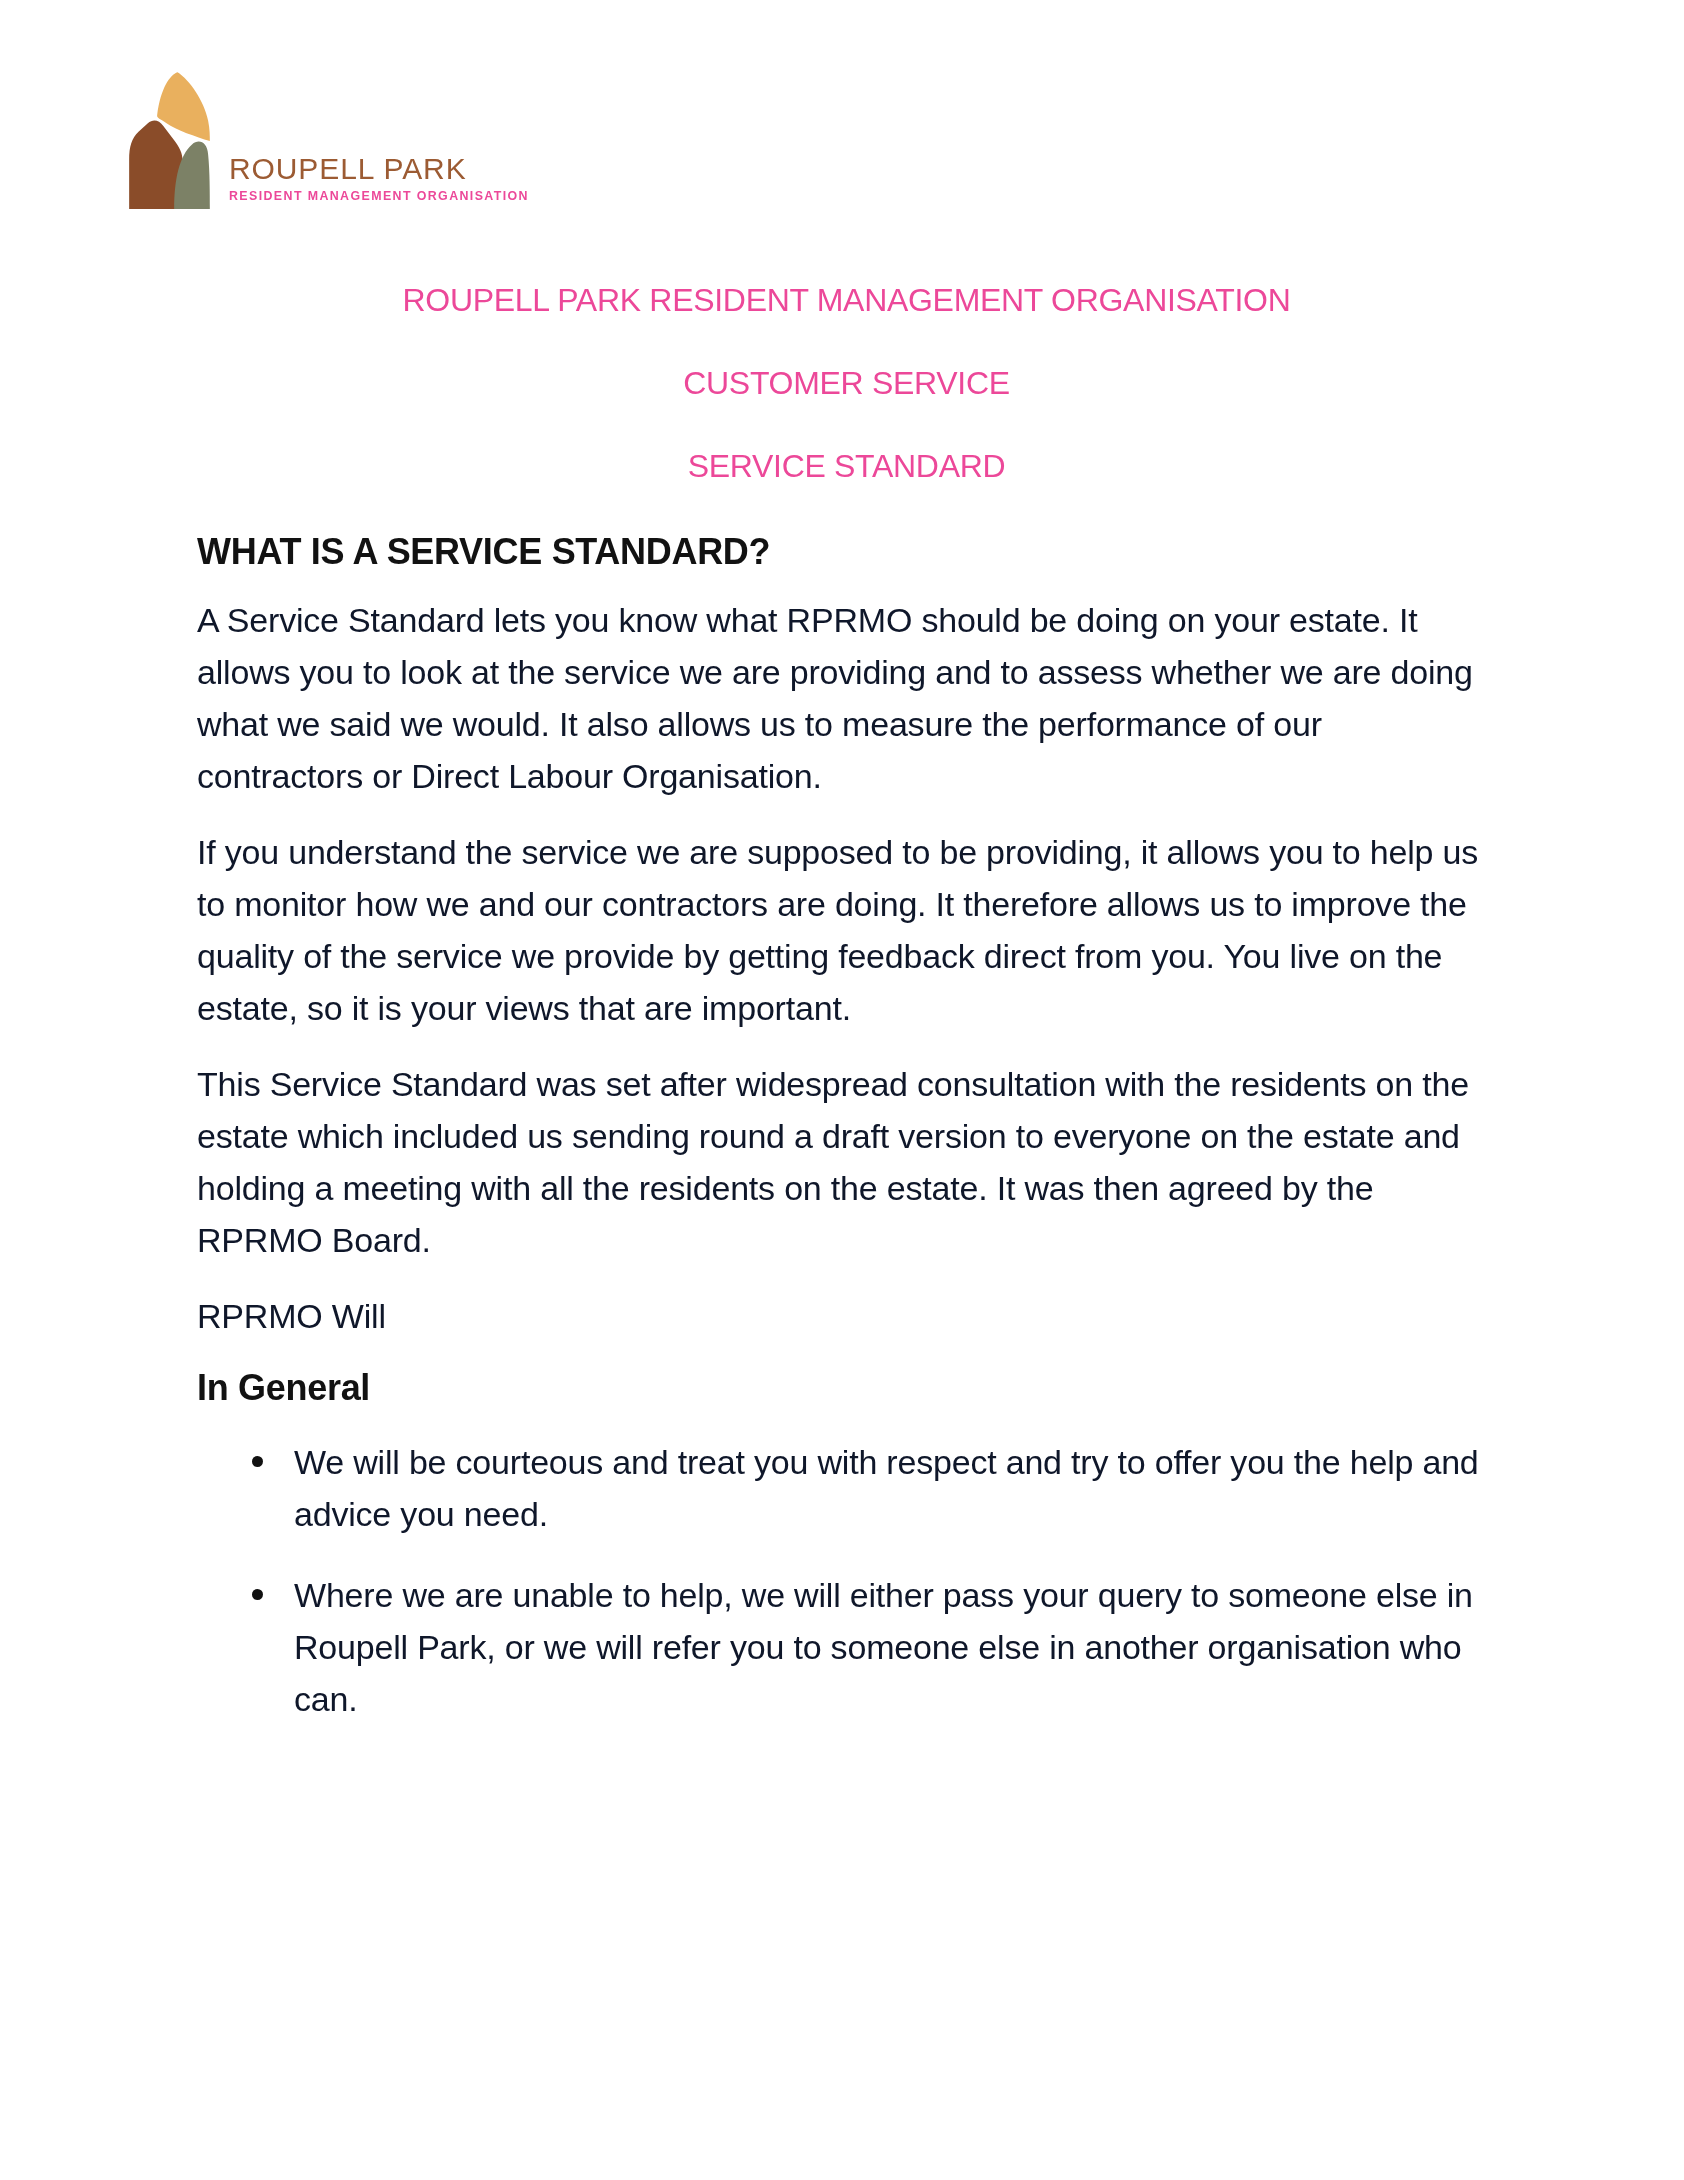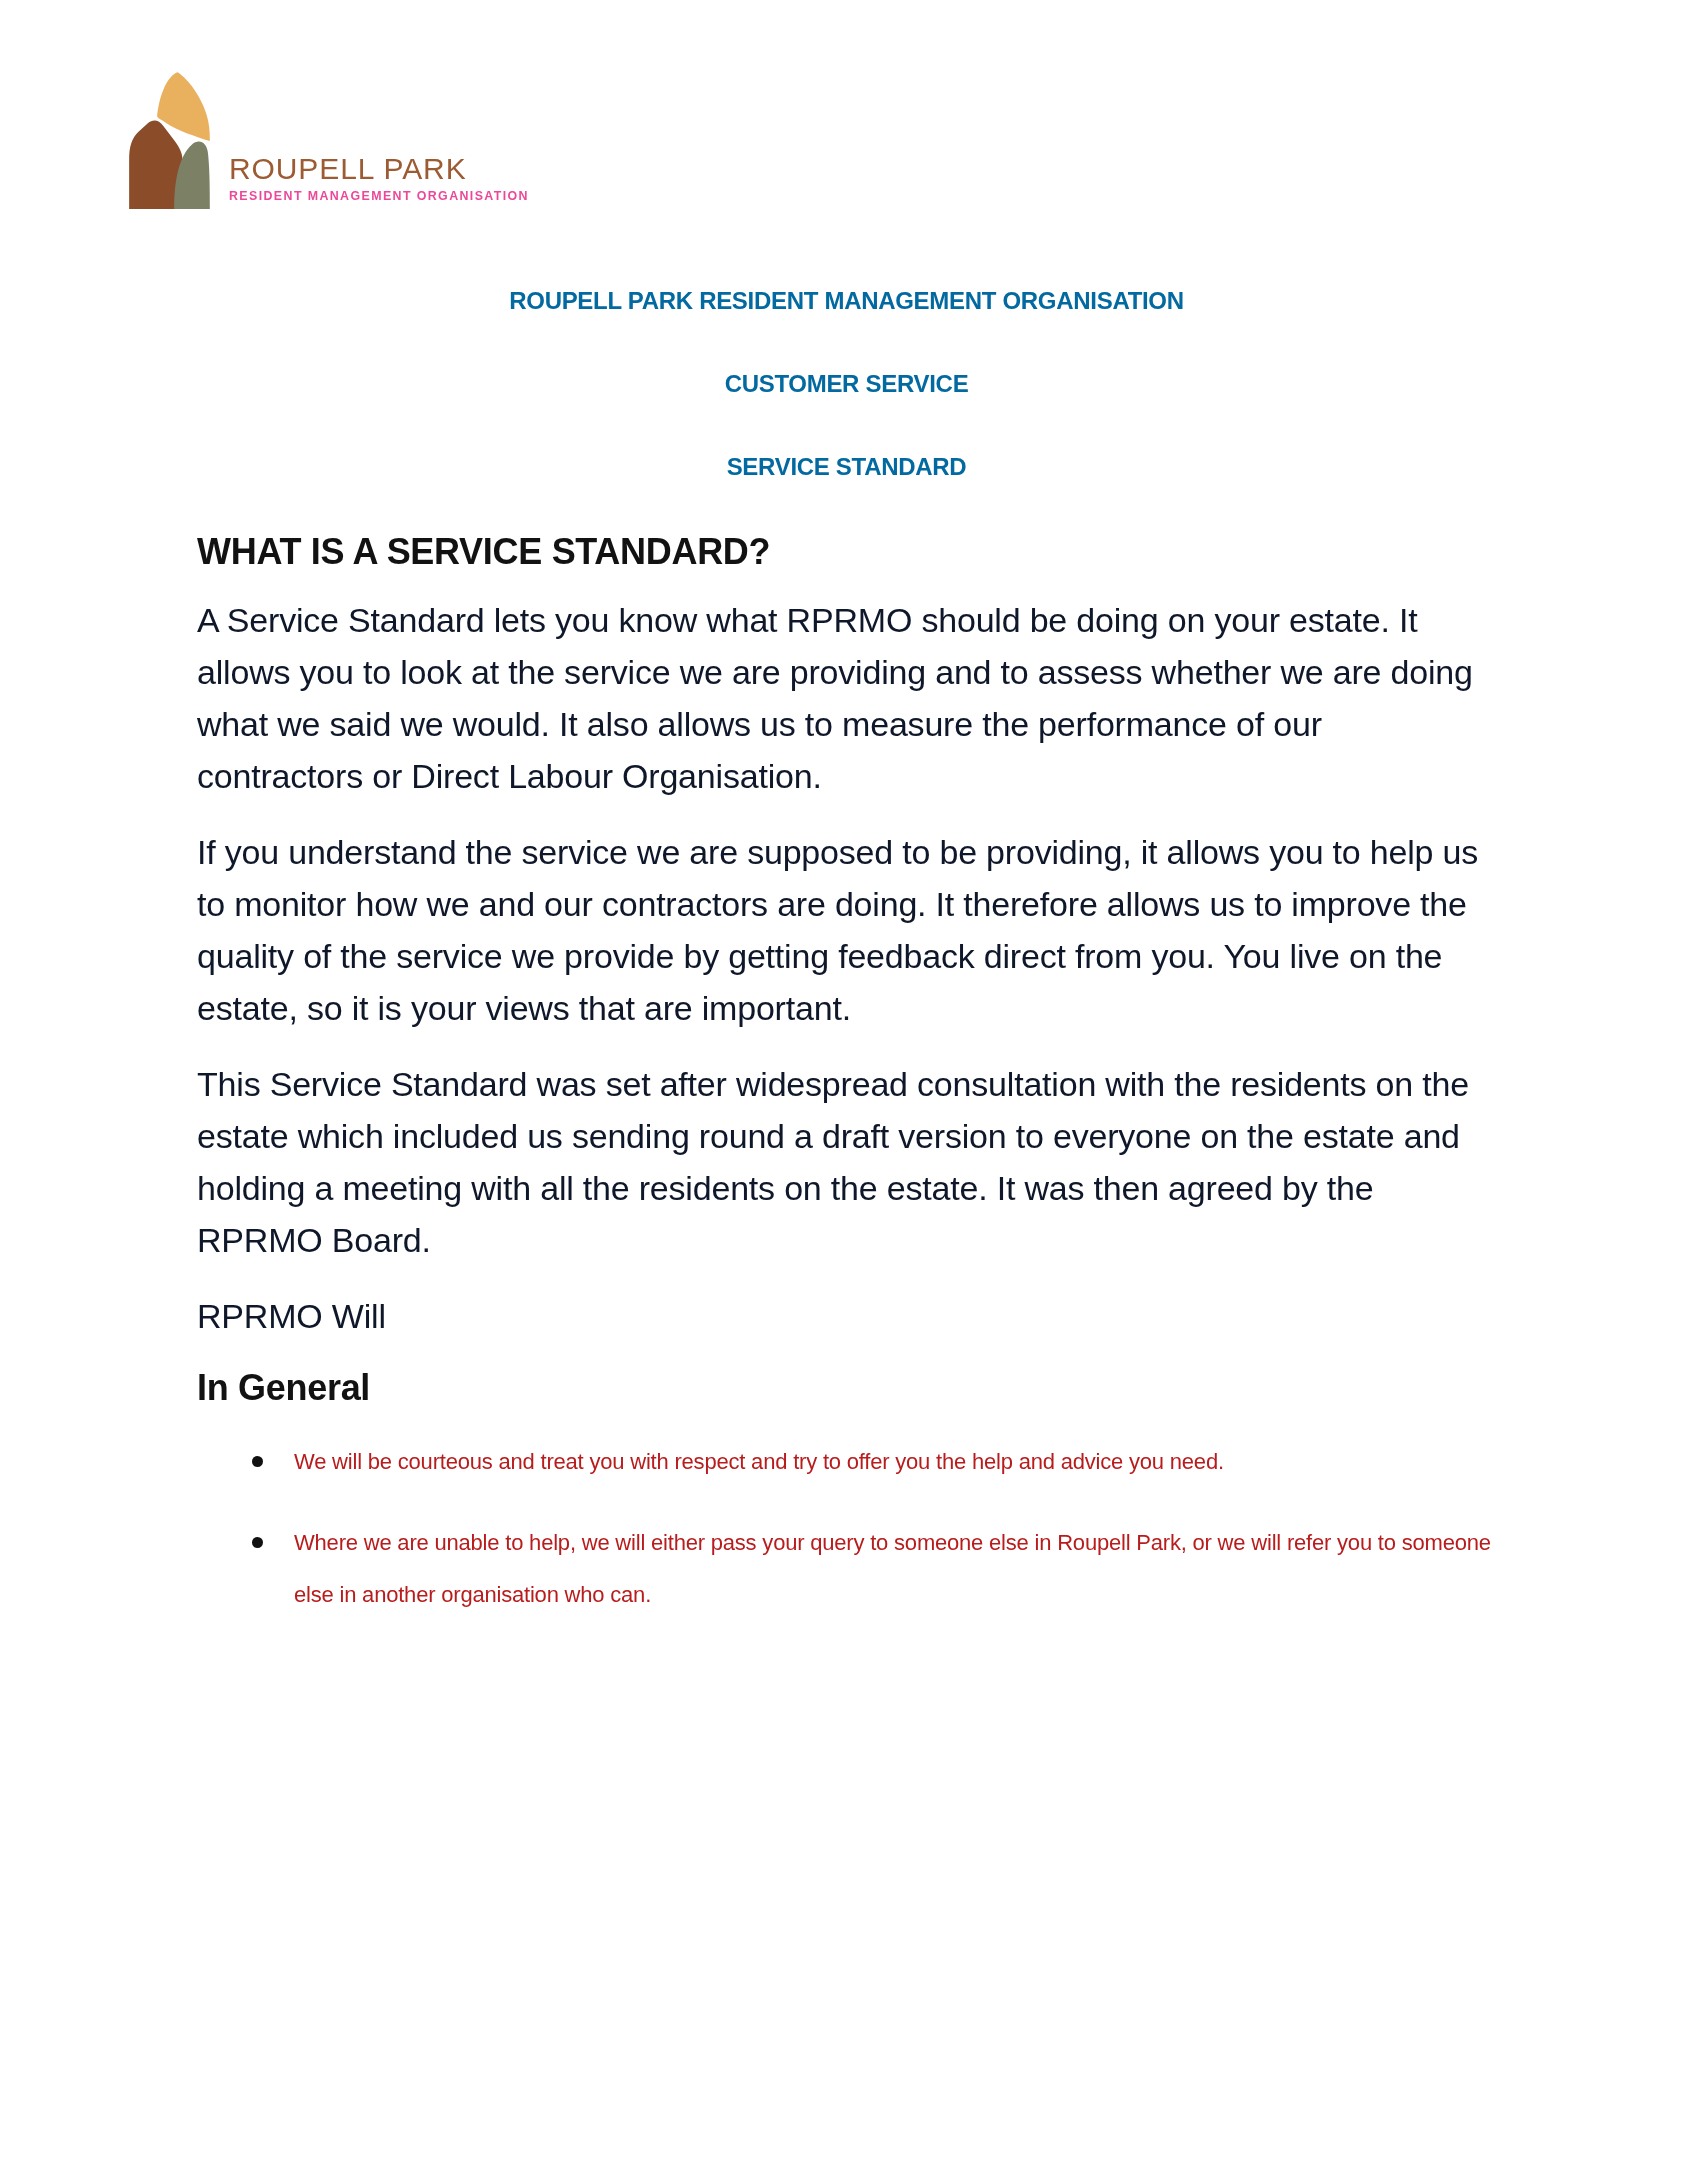--- a/index.html
+++ b/index.html
@@ -37,25 +37,25 @@
     letter-spacing: 1.4px;
     color: #ec4899;
     line-height: 1.1;
   }
 
   
   .content { padding: 0 189px 0 197px; }
 
   .doc-title {
     text-align: center;
-    font-size: 24px;
-    font-weight: 700;
+    font-size: 32px;
+    font-weight: 400;
     line-height: 39px;
     letter-spacing: -0.3px;
-    color: #0369a1;
+    color: #ec4899;
     margin: 0 0 44px 0;
   }
 
   .section-heading {
     font-size: 36px;
     font-weight: 700;
     line-height: 44px;
     letter-spacing: -0.3px;
     color: #121212;
     margin: 0 0 20.4px 0;
@@ -71,25 +71,25 @@
     color: #0f172a;
   }
 
   ul.bullet-list {
     list-style: none;
     margin: 0;
     padding: 0 0 0 97px;
   }
   ul.bullet-list li {
     position: relative;
-    font-size: 22px;
+    font-size: 34px;
     line-height: 52px;
     letter-spacing: -0.2px;
     margin: 0 0 29px 0;
-    color: #b91c1c;
+    color: #0f172a;
   }
   ul.bullet-list li::before {
     content: "";
     position: absolute;
     left: -42px;
     top: 20.4px;
     width: 11px;
     height: 11px;
     border-radius: 50%;
     background: #111111;

